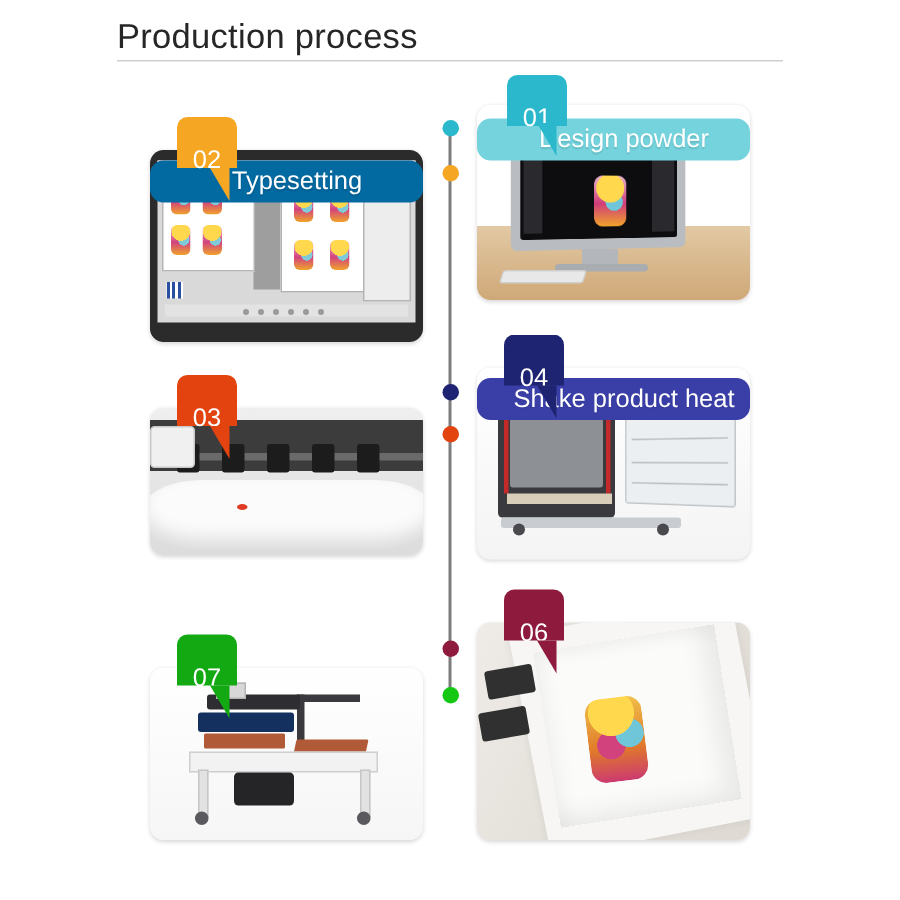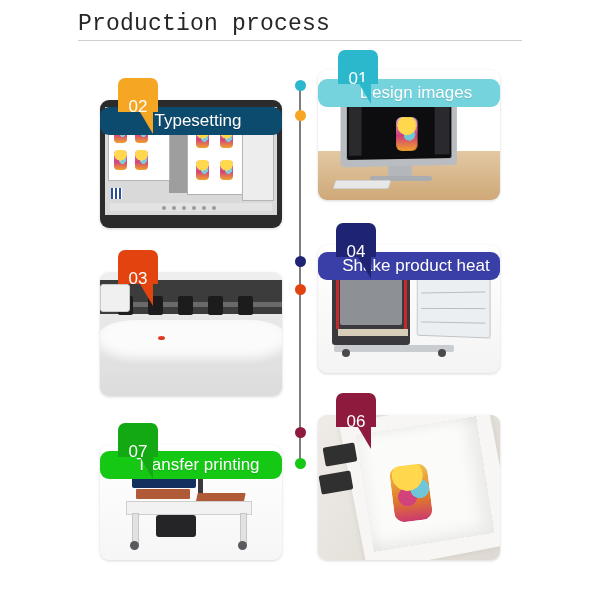--- a/index.html
+++ b/index.html
@@ -10,21 +10,21 @@
     overflow:hidden;
     position:relative;
   }
   .page{position:relative;width:600px;height:600px;}
 
   
   .title-wrap{position:absolute;left:78px;top:10px;width:444px;}
   .title{
     font-size:23px;color:#262626;font-weight:400;
     letter-spacing:0.2px;line-height:28px;
-    font-family:Liberation Mono, monospace;
+    font-family:Liberation Sans, sans-serif;
   }
   .title-rule{
     margin-top:2px;height:1px;width:444px;
     background:#cfcfcf;
   }
 
   
   .timeline-line{
     position:absolute;left:299px;top:85px;
     width:2px;height:379px;background:#7d7d7d;
@@ -81,21 +81,21 @@
 
   
   #card-01{left:318px;top:70px;width:182px;height:130px;}
   #card-01 .card-band{top:9px;}
   #card-01 .card-tab{left:20px;top:-20px;}
 
   #card-02{left:100px;top:100px;width:182px;height:128px;}
   #card-02 .card-band{top:7px;}
   #card-02 .card-tab{left:18px;top:-22px;}
 
-  #card-03{left:100px;top:272px;width:182px;height:124px;}
+  #card-03{left:100px;top:272px;width:182px;height:98px;}
   #card-03 .card-band{top:6px;}
   #card-03 .card-tab{left:18px;top:-22px;}
 
   #card-04{left:318px;top:245px;width:182px;height:128px;}
   #card-04 .card-band{top:7px;}
   #card-04 .card-tab{left:18px;top:-22px;}
 
   #card-05{left:100px;top:445px;width:182px;height:115px;}
   #card-05 .card-band{top:6px;}
   #card-05 .card-tab{left:18px;top:-22px;}
@@ -228,21 +228,21 @@
         <div class="stand"></div>
           <div class="base"></div>
           <div class="kbd"></div>
       </div>
     </div>
     <div class="card-tab" style="background: rgb(43, 184, 204);">
       <span class="card-tab-num no-sel">01</span>
     </div>
     <div class="card-tab-fold" style="border-top-color: rgb(43, 184, 204);"></div>
     <div class="card-band" style="background: rgb(116, 211, 221);">
-      <span class="card-band-label no-sel">Design images</span>
+      <span class="card-band-label no-sel">Design powder</span>
     </div>
   </div>
 
   <div class="card" id="card-02">
     <div class="card-photo">
       <div class="photo p2">
         <div class="app">
           <div class="topbar">
             <div class="tool" style="left:4px"></div>
               <div class="tool" style="left:16px"></div>
@@ -274,21 +274,21 @@
             <div class="tdot" style="left:92px"></div>
               <div class="tdot" style="left:102px"></div>
           </div>
         </div>
       </div>
     </div>
     <div class="card-tab" style="background: rgb(245, 166, 35);">
       <span class="card-tab-num no-sel">02</span>
     </div>
     <div class="card-tab-fold" style="border-top-color: rgb(245, 166, 35);"></div>
-    <div class="card-band" style="background: #0c4a6e;">
+    <div class="card-band" style="background: #0369a1;">
       <span class="card-band-label no-sel">Typesetting</span>
     </div>
   </div>
 
   <div class="card" id="card-03">
     <div class="card-photo">
       <div class="photo p3">
         <div class="head"></div>
         <div class="rail"></div>
         <div class="clip" style="left:18px"></div>
@@ -351,23 +351,20 @@
         <div class="leg" style="left:32px"></div>
           <div class="leg" style="left:140px"></div>
         <div class="caster" style="left:30px"></div>
           <div class="caster" style="left:138px"></div>
       </div>
     </div>
     <div class="card-tab" style="background: rgb(18, 169, 18);">
       <span class="card-tab-num no-sel">07</span>
     </div>
     <div class="card-tab-fold" style="border-top-color: rgb(18, 169, 18);"></div>
-    <div class="card-band" style="background: rgb(20, 200, 20);">
-      <span class="card-band-label no-sel">Transfer printing</span>
-    </div>
   </div>
 
   <div class="card" id="card-06">
     <div class="card-photo">
       <div class="photo p6">
         <div class="board"></div>
         <div class="shirt"></div>
         <div class="chip" style="left:6px;top:30px"></div>
         <div class="chip" style="left:2px;top:58px"></div>
         <div class="mot6"></div>

